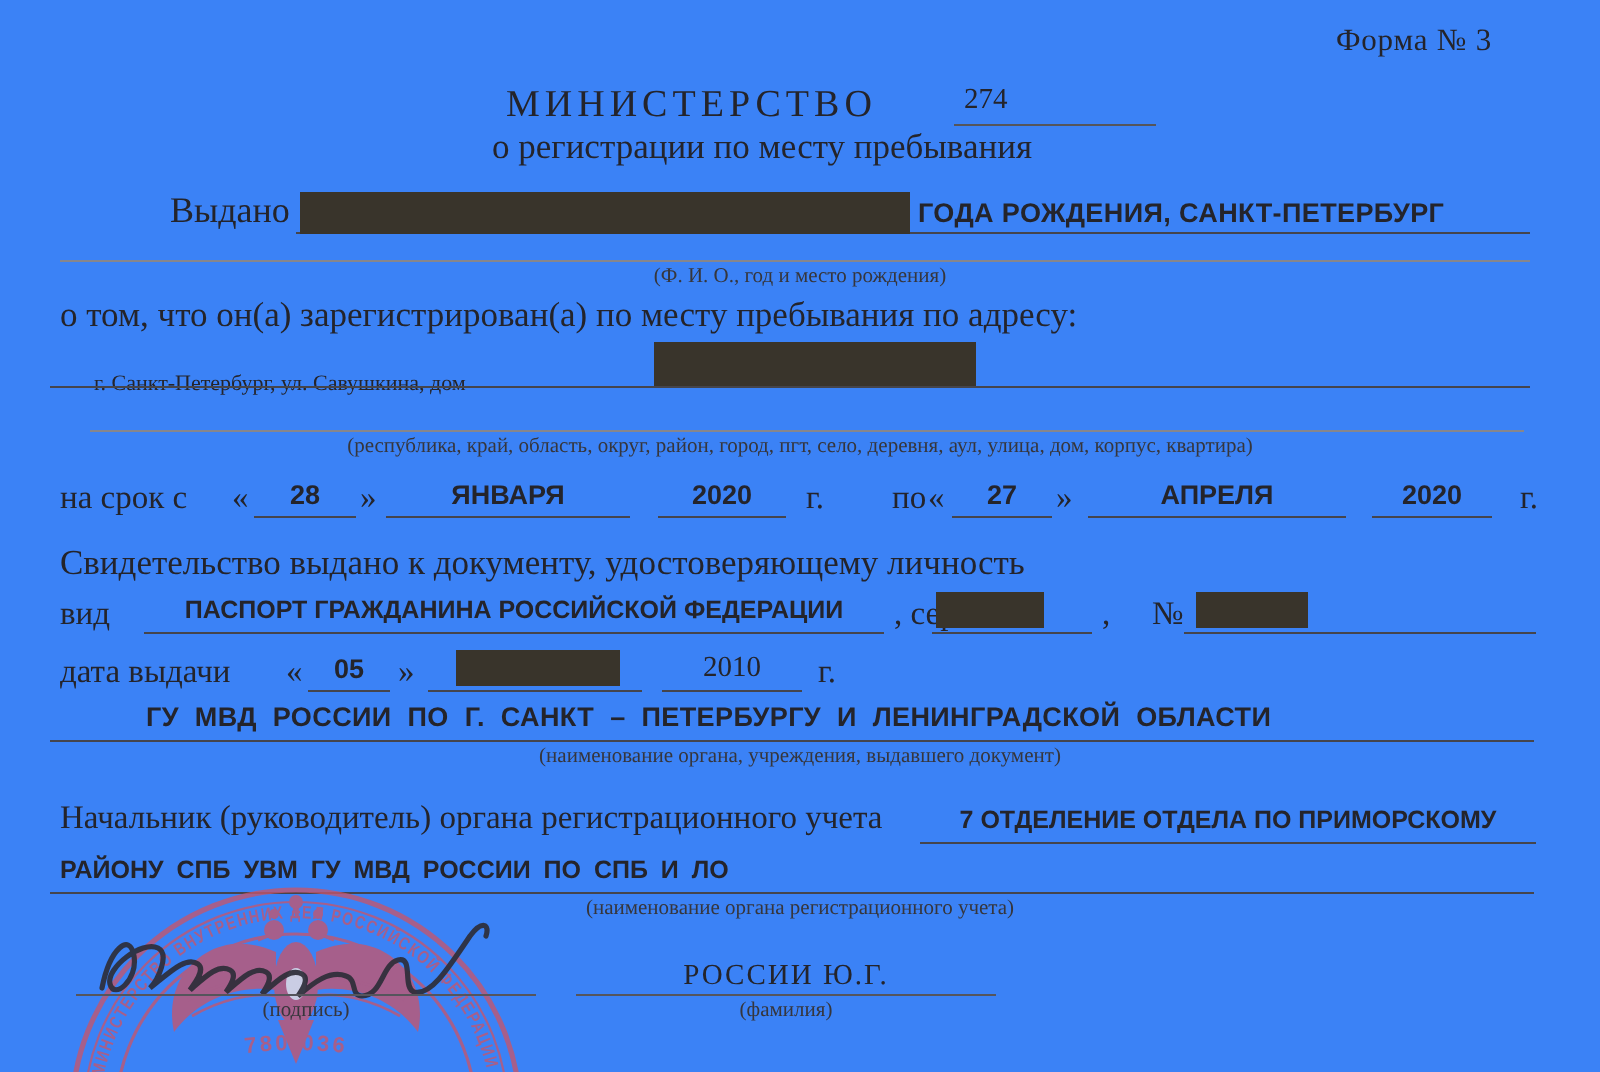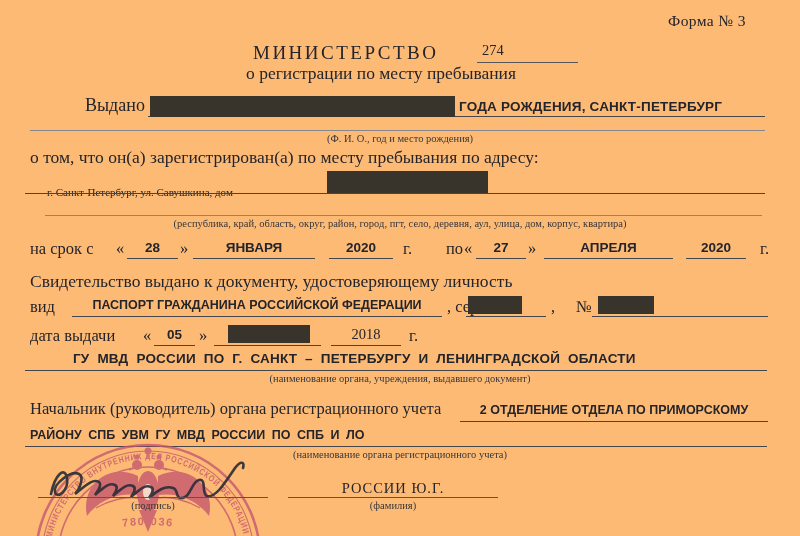--- a/index.html
+++ b/index.html
@@ -1,16 +1,16 @@
 <!DOCTYPE html>
 <html><head>
 <meta charset="utf-8">
 <style>
   html,body{margin:0;padding:0;background:#e8e8e8;}
-  .page{position:relative;width:800px;height:536px;background:#fdba74;
+  .page{position:relative;width:800px;height:536px;background:#3b82f6;
         font-family:"Liberation Serif","DejaVu Serif",serif;color:#24242b;
         overflow:hidden;box-shadow:0 0 4px rgba(0,0,0,.2);}
   .abs{position:absolute;white-space:nowrap;}
   .rule{position:absolute;height:0;border-bottom:1px solid #86868c;}
   .rule-dark{position:absolute;height:0;border-bottom:1.5px solid #45454c;}
   .caption{position:absolute;font-size:10.5px;color:#36363c;text-align:center;white-space:nowrap;}
   .redact{position:absolute;background:#39342b;z-index:2;}
   .sans{font-family:"Liberation Sans","DejaVu Sans",sans-serif;}
   .cell{position:absolute;text-align:center;border-bottom:1.3px solid #45454c;height:21px;}
   .cell .v{font-family:"Liberation Sans","DejaVu Sans",sans-serif;font-weight:bold;
@@ -83,31 +83,31 @@
   </div>
 
   <div class="abs" style="top:323px;left:0;width:800px;height:26px;">
     <span class="abs lbl" style="top:3px;left:30px;">дата выдачи</span>
     <span class="abs lbl" style="top:3px;left:143px;">«</span>
     <span class="cell" style="top:1px;left:154px;width:41px;"><span class="v">05</span></span>
     <span class="abs lbl" style="top:3px;left:199px;">»</span>
     <span class="cell" style="top:1px;left:214px;width:107px;">
         <span class="redact" style="top:1px;left:14px;width:82px;height:18px;"></span>
       </span>
-    <span class="cell" style="top:1px;left:331px;width:70px;"><span class="serifv">2018</span></span>
+    <span class="cell" style="top:1px;left:331px;width:70px;"><span class="serifv">2010</span></span>
     <span class="abs lbl" style="top:3px;left:409px;">г.</span>
   </div>
 
   <div class="abs sans" style="top:351px;left:30px;font-size:13.5px;font-weight:600;word-spacing:4px;letter-spacing:.2px;margin-left:43px;">ГУ МВД РОССИИ ПО Г. САНКТ – ПЕТЕРБУРГУ И ЛЕНИНГРАДСКОЙ ОБЛАСТИ</div>
   <div class="rule-dark" style="top:370px;left:25px;width:742px;"></div>
   <div class="caption" style="top:373px;left:200px;width:400px;">(наименование органа, учреждения, выдавшего документ)</div>
 
   <div class="abs" style="top:399px;left:30px;font-size:16.5px;">Начальник (руководитель) органа регистрационного учета</div>
   <div class="cell sans" style="top:399px;left:460px;width:308px;height:22px;">
-    <span class="v" style="font-weight:600;font-size:12.5px;line-height:22px;">2 ОТДЕЛЕНИЕ ОТДЕЛА ПО ПРИМОРСКОМУ</span>
+    <span class="v" style="font-weight:600;font-size:12.5px;line-height:22px;">7 ОТДЕЛЕНИЕ ОТДЕЛА ПО ПРИМОРСКОМУ</span>
   </div>
   <div class="abs sans" style="top:428px;left:30px;font-size:12.5px;font-weight:600;word-spacing:3px;">РАЙОНУ СПБ УВМ ГУ МВД РОССИИ ПО СПБ И ЛО</div>
   <div class="rule-dark" style="top:446px;left:25px;width:742px;"></div>
   <div class="caption" style="top:449px;left:180px;width:440px;">(наименование органа регистрационного учета)</div>
 
   <svg class="abs" style="top:438px;left:34px;z-index:3;pointer-events:none;" width="230" height="98" viewBox="0 0 230 98">
     <g opacity="0.78">
       <circle class="stamp-stroke" cx="114" cy="119" r="112" stroke-width="2.6"></circle>
       <circle class="stamp-stroke" cx="114" cy="119" r="106" stroke-width="1.1"></circle>
       <circle class="stamp-stroke" cx="114" cy="119" r="90" stroke-width="1.6"></circle>

